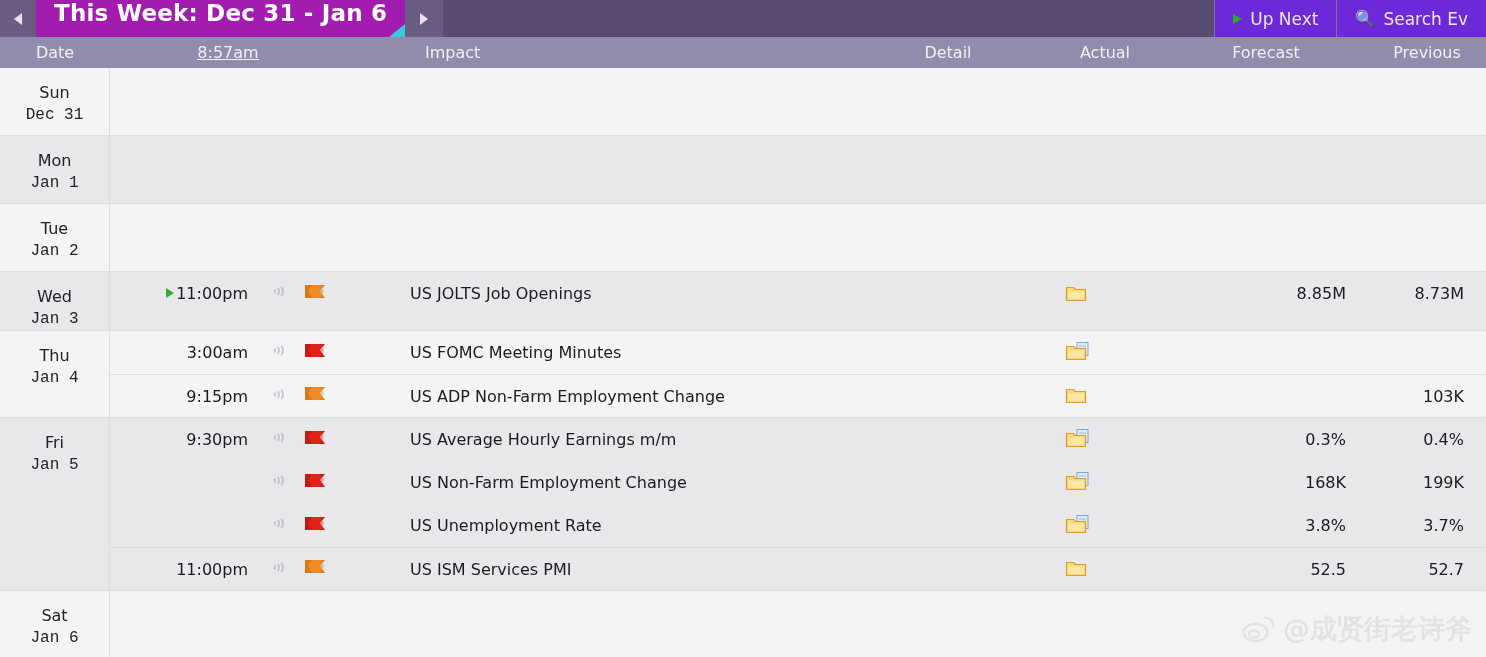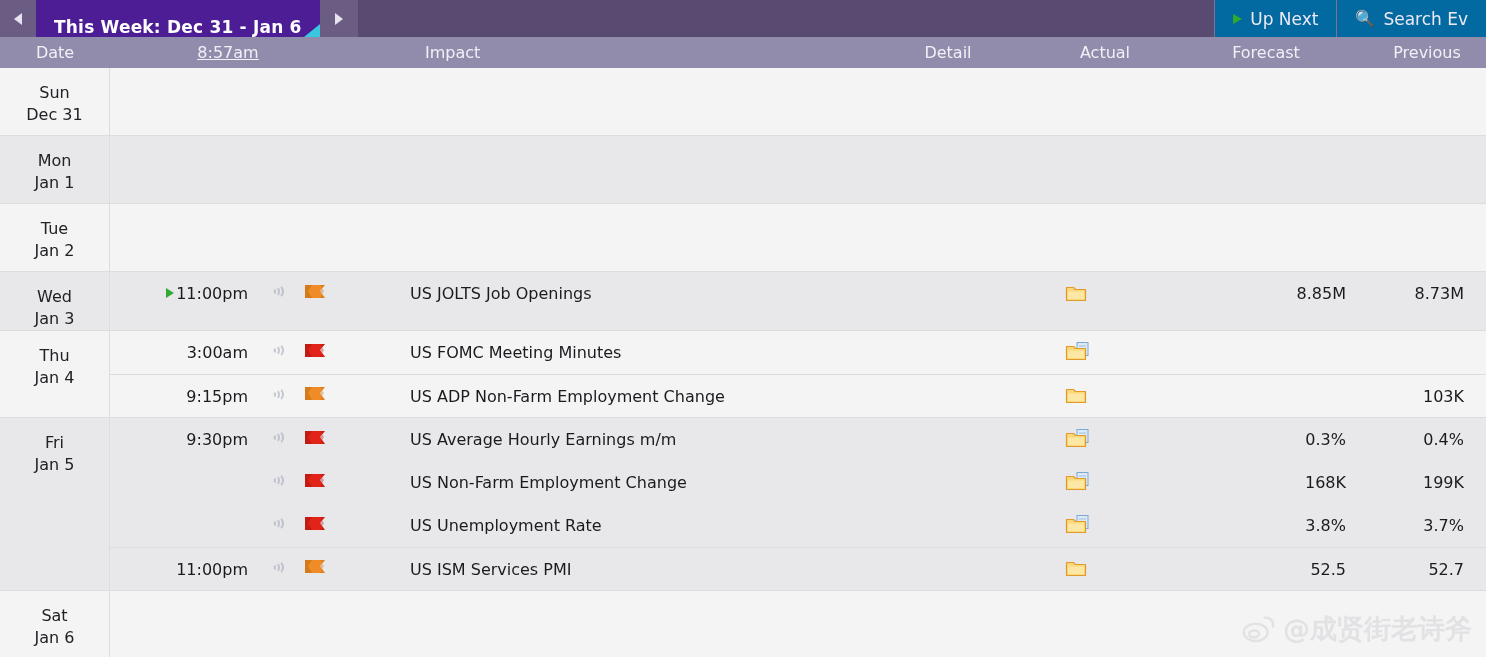--- a/index.html
+++ b/index.html
@@ -41,26 +41,26 @@
     border-right: 8px solid #E6E2EE;
   }
   .tri-right {
     width: 0; height: 0;
     border-top: 6px solid transparent;
     border-bottom: 6px solid transparent;
     border-left: 8px solid #E6E2EE;
   }
   .week-tab {
     position: relative;
-    background: #4c1d95;
+    background: #a21caf;
     color: #FFFFFF;
-    font-size: 17px;
+    font-size: 23px;
     font-weight: bold;
     display: flex;
-    align-items: flex-end;
+    align-items: flex-start;
     padding: 0 18px 0 18px;
     letter-spacing: 0.2px;
     cursor: pointer;
   }
   .week-tab .corner {
     position: absolute;
     right: 0;
     bottom: 0;
     width: 0; height: 0;
     border-left: 16px solid transparent;
@@ -75,21 +75,21 @@
     cursor: pointer;
   }
   .topbar-spacer { flex: 1; }
   .topbtn {
     display: flex;
     align-items: center;
     gap: 8px;
     padding: 0 18px;
     color: #EDE9F3;
     font-size: 17px;
-    background: #0369a1;
+    background: #6d28d9;
     border-left: 1px solid #7E719A;
     cursor: pointer;
     white-space: nowrap;
   }
   .play-green {
     width: 0; height: 0;
     border-top: 5px solid transparent;
     border-bottom: 5px solid transparent;
     border-left: 9px solid #2FA92F;
   }
@@ -141,21 +141,21 @@
     flex: 0 0 110px;
     border-right: 1px solid #DDDDE0;
     box-sizing: border-box;
     text-align: center;
     color: #222226;
     font-size: 16px;
     line-height: 22px;
     padding-top: 14px;
   }
   .datecell .dow { display: block; }
-  .datecell .dom { display: block; }
+  .datecell .dom { display: block; font-family: Liberation Mono, monospace; }
 
   .rows { flex: 1; }
   .erow {
     display: flex;
     align-items: center;
     height: 43px;
     box-sizing: border-box;
   }
   .erow.sep { border-top: 1px solid #DDDDE0; }
   .emptyday { height: 67px; }

